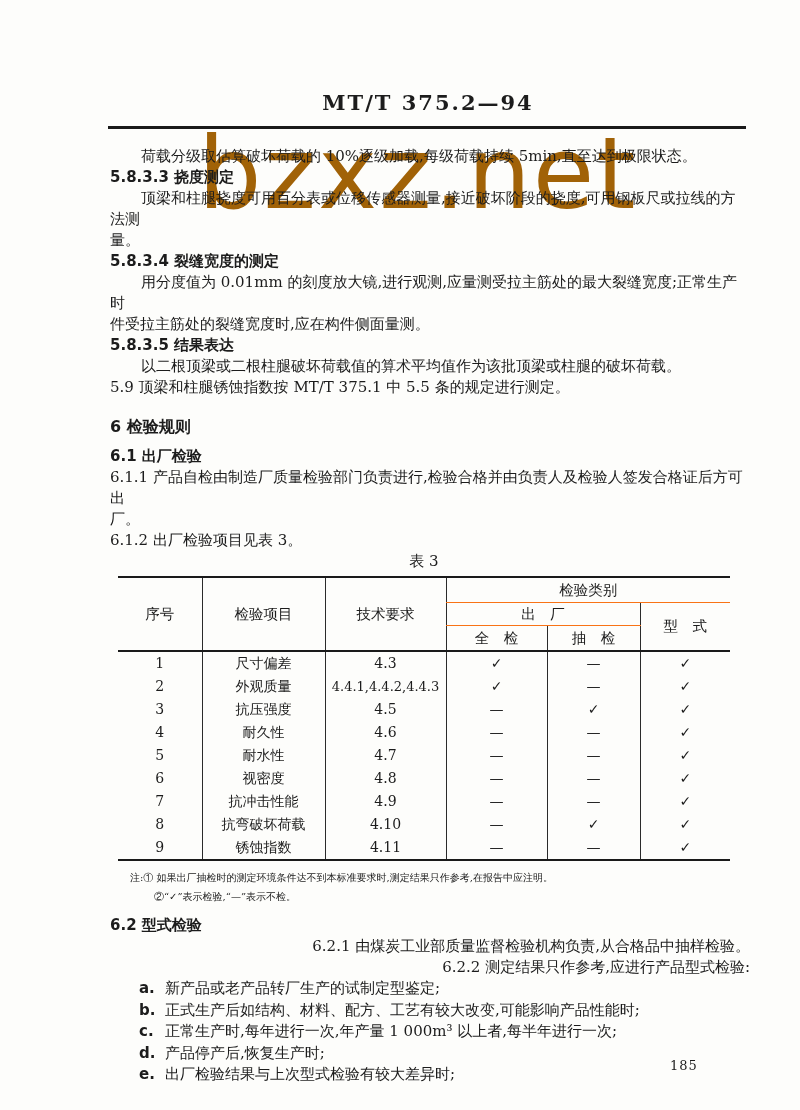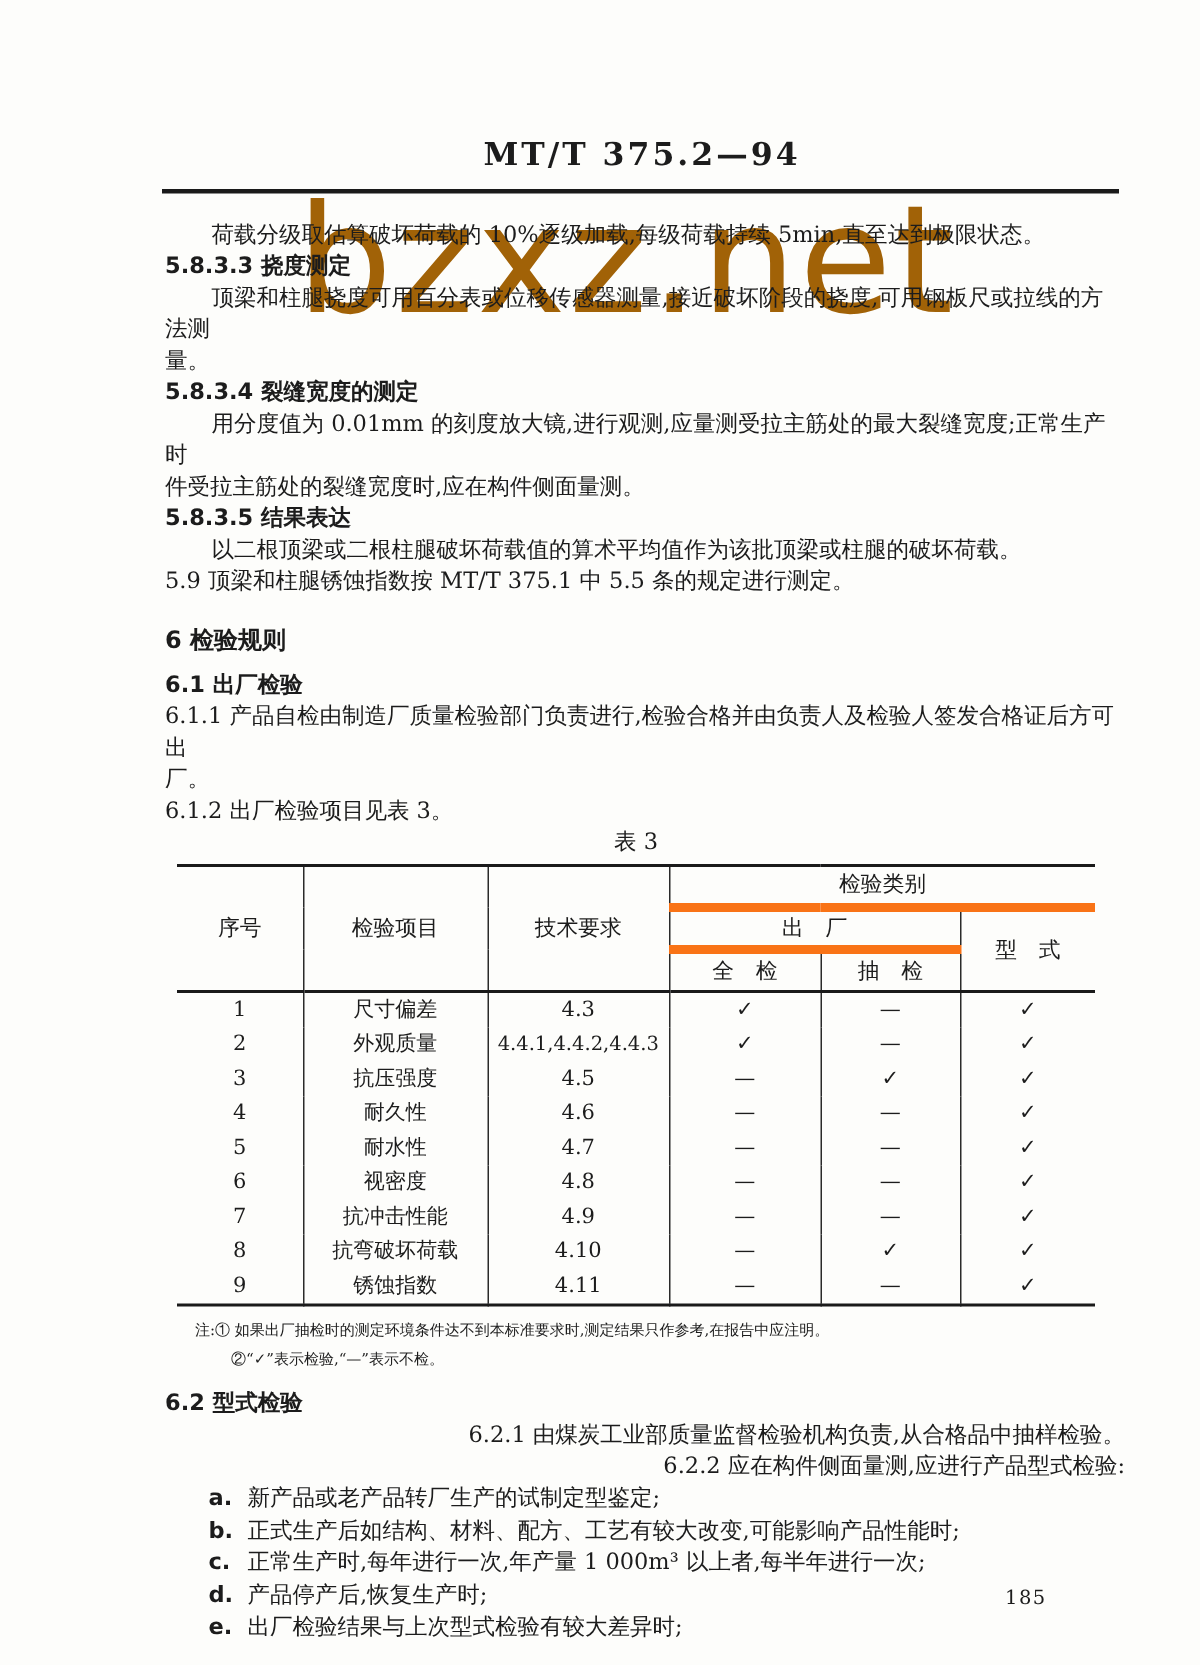--- a/index.html
+++ b/index.html
@@ -76,21 +76,21 @@
     border-bottom:2px solid #1a1a1a;
   }
   table.t3 th, table.t3 td{
     padding:0;
     text-align:center;
     vertical-align:middle;
     font-weight:normal;
     font-size:14.5px;
   }
   table.t3 .bl{border-left:1px solid #2a2a2a;}
-  table.t3 .hb1{border-bottom:6px solid #f97316;}
+  table.t3 .hb1{border-bottom:1px solid #f97316;}
   table.t3 .hb2{border-bottom:2px solid #1a1a1a;}
   table.t3 tr.hr1 th{height:24px;}
   table.t3 tr.hr2 th{height:22px;}
   table.t3 tr.hr3 th{height:24px;}
   table.t3 td{height:23px;font-size:14px;}
   .check{font-size:13px;}
   .notes{
     margin-top:7px;
     font-size:10px;
     line-height:19px;
@@ -253,21 +253,21 @@
     </tbody>
       </table>
 
     <div class="notes">
       <div class="note-1">注:① 如果出厂抽检时的测定环境条件达不到本标准要求时,测定结果只作参考,在报告中应注明。</div>
       <div class="note-2">②“✓”表示检验,“—”表示不检。</div>
     </div>
 
     <div class="ln sub-head">6.2  型式检验</div>
     <div class="ln tail">6.2.1  由煤炭工业部质量监督检验机构负责,从合格品中抽样检验。</div>
-    <div class="ln tail">6.2.2  应在构件侧面量测,应进行产品型式检验:</div>
+    <div class="ln tail">6.2.2  测定结果只作参考,应进行产品型式检验:</div>
 
     <div class="list-item">
       <span class="list-label">a.</span>
       <span>新产品或老产品转厂生产的试制定型鉴定;</span>
     </div>
     <div class="list-item">
       <span class="list-label">b.</span>
       <span>正式生产后如结构、材料、配方、工艺有较大改变,可能影响产品性能时;</span>
     </div>
     <div class="list-item">

